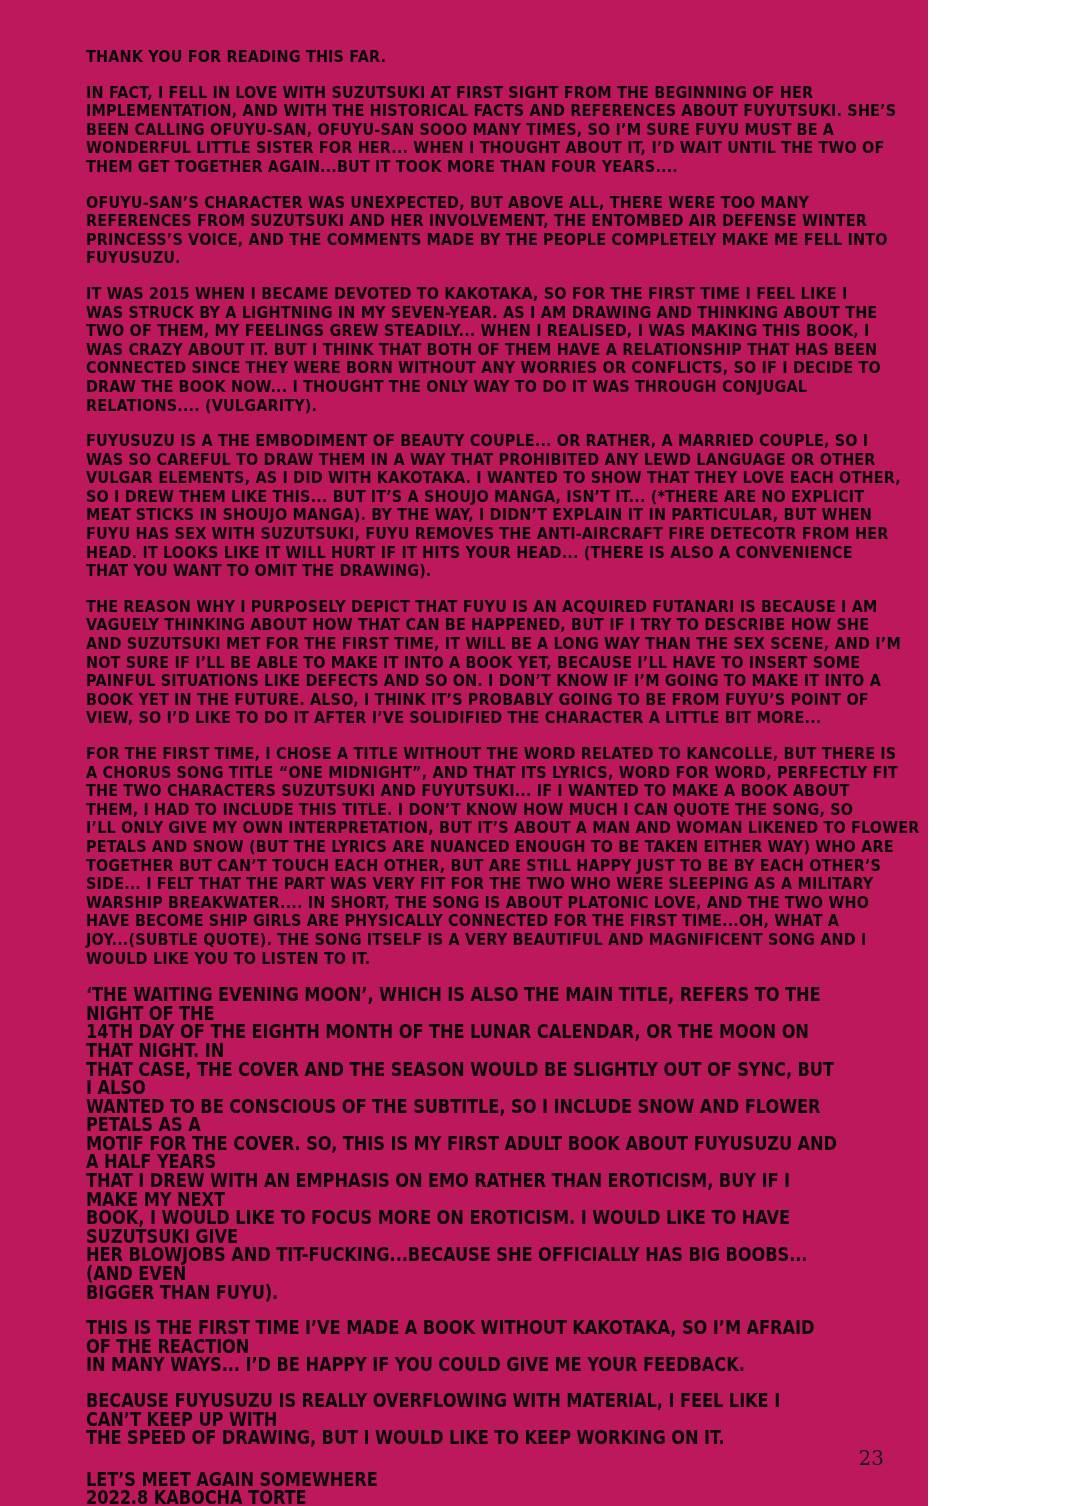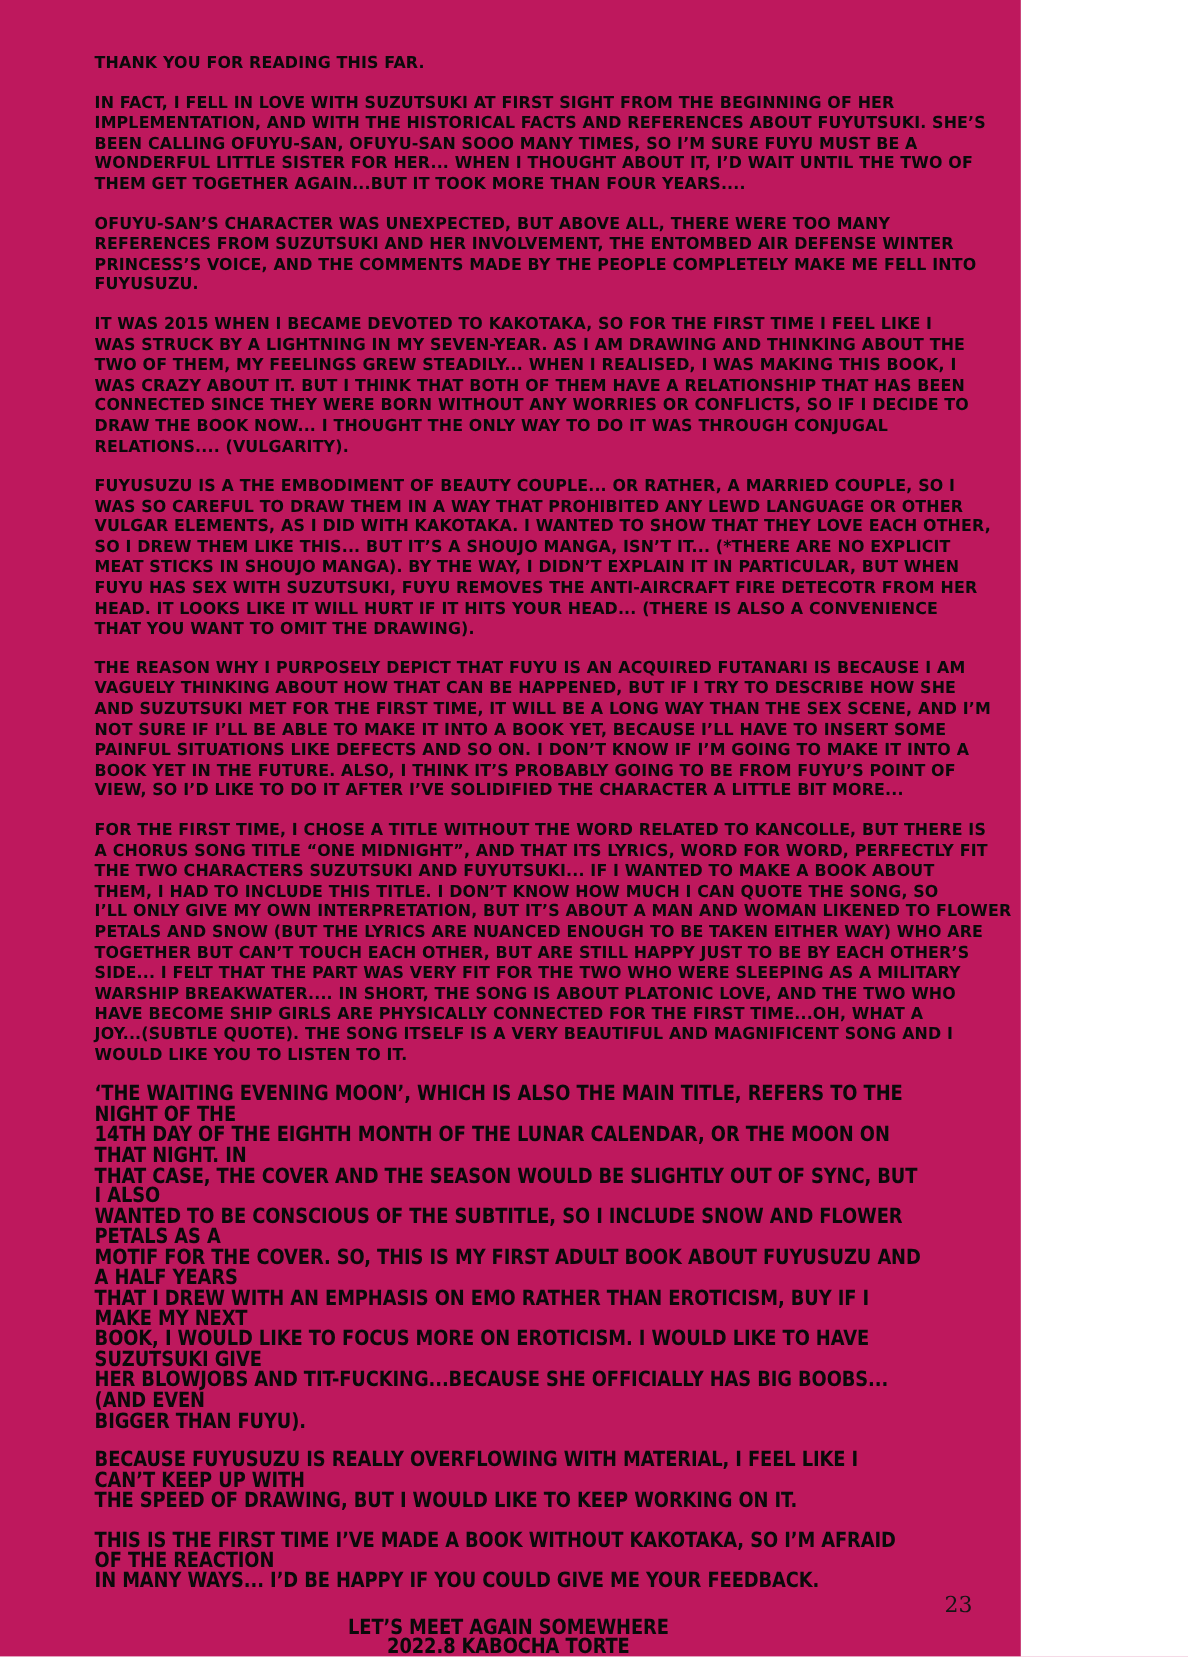--- a/index.html
+++ b/index.html
@@ -48,21 +48,20 @@
   .para.condensed {
     font-size: 19px;
     line-height: 18.6px;
     letter-spacing: -0.1px;
   }
   .para.condensed span.l {
     transform: scaleX(0.855);
   }
   .sig {
     margin-top: 23px;
-    text-align: center;
   }
   .sig .para {
     margin-bottom: 0;
   }
   .page-number {
     position: absolute;
     right: 44px;
     bottom: 38px;
     font-family: "DejaVu Serif", serif;
     font-weight: normal;
@@ -79,22 +78,22 @@
   <div class="text-column">
     <div id="paragraph-list">
         <p class="para"><span class="l">THANK YOU FOR READING THIS FAR.</span></p>
         <p class="para"><span class="l">IN FACT, I FELL IN LOVE WITH SUZUTSUKI AT FIRST SIGHT FROM THE BEGINNING OF HER</span><span class="l">IMPLEMENTATION, AND WITH THE HISTORICAL FACTS AND REFERENCES ABOUT FUYUTSUKI. SHE’S</span><span class="l">BEEN CALLING OFUYU-SAN, OFUYU-SAN SOOO MANY TIMES, SO I’M SURE FUYU MUST BE A</span><span class="l">WONDERFUL LITTLE SISTER FOR HER... WHEN I THOUGHT ABOUT IT, I’D WAIT UNTIL THE TWO OF</span><span class="l">THEM GET TOGETHER AGAIN...BUT IT TOOK MORE THAN FOUR YEARS....</span></p>
         <p class="para"><span class="l">OFUYU-SAN’S CHARACTER WAS UNEXPECTED, BUT ABOVE ALL, THERE WERE TOO MANY</span><span class="l">REFERENCES FROM SUZUTSUKI AND HER INVOLVEMENT, THE ENTOMBED AIR DEFENSE WINTER</span><span class="l">PRINCESS’S VOICE, AND THE COMMENTS MADE BY THE PEOPLE COMPLETELY  MAKE ME FELL INTO</span><span class="l">FUYUSUZU.</span></p>
         <p class="para"><span class="l">IT WAS 2015 WHEN I BECAME DEVOTED TO KAKOTAKA, SO FOR THE FIRST TIME I FEEL LIKE I</span><span class="l">WAS STRUCK BY A LIGHTNING IN MY SEVEN-YEAR. AS I AM DRAWING AND THINKING ABOUT THE</span><span class="l">TWO OF THEM, MY FEELINGS GREW STEADILY... WHEN I REALISED, I WAS MAKING THIS BOOK, I</span><span class="l">WAS CRAZY ABOUT IT. BUT I THINK THAT BOTH OF THEM HAVE A RELATIONSHIP THAT HAS BEEN</span><span class="l">CONNECTED SINCE THEY WERE BORN WITHOUT ANY WORRIES OR CONFLICTS, SO IF I DECIDE TO</span><span class="l">DRAW THE BOOK NOW... I THOUGHT THE ONLY WAY TO DO IT WAS THROUGH CONJUGAL</span><span class="l">RELATIONS.... (VULGARITY).</span></p>
         <p class="para"><span class="l">FUYUSUZU IS A THE EMBODIMENT OF BEAUTY COUPLE... OR RATHER, A MARRIED COUPLE, SO I</span><span class="l">WAS SO CAREFUL TO DRAW THEM IN A WAY THAT PROHIBITED ANY LEWD LANGUAGE OR OTHER</span><span class="l">VULGAR ELEMENTS, AS I DID WITH KAKOTAKA. I WANTED TO SHOW THAT THEY LOVE EACH OTHER,</span><span class="l">SO I DREW THEM LIKE THIS... BUT IT’S A SHOUJO MANGA, ISN’T IT... (*THERE ARE NO EXPLICIT</span><span class="l">MEAT STICKS IN SHOUJO MANGA). BY THE WAY, I DIDN’T EXPLAIN IT IN PARTICULAR, BUT WHEN</span><span class="l">FUYU HAS SEX WITH SUZUTSUKI, FUYU REMOVES THE ANTI-AIRCRAFT FIRE DETECOTR FROM HER</span><span class="l">HEAD. IT LOOKS LIKE IT WILL HURT IF IT HITS YOUR HEAD... (THERE IS ALSO A CONVENIENCE</span><span class="l">THAT YOU WANT TO OMIT THE DRAWING).</span></p>
         <p class="para"><span class="l">THE REASON WHY I PURPOSELY DEPICT THAT FUYU IS AN ACQUIRED FUTANARI IS BECAUSE I AM</span><span class="l">VAGUELY THINKING ABOUT HOW THAT CAN BE HAPPENED, BUT IF I TRY TO DESCRIBE HOW SHE</span><span class="l">AND SUZUTSUKI MET FOR THE FIRST TIME, IT WILL BE A LONG WAY THAN THE SEX SCENE, AND I’M</span><span class="l">NOT SURE IF I’LL BE ABLE TO MAKE IT INTO A BOOK YET, BECAUSE I’LL HAVE TO INSERT SOME</span><span class="l">PAINFUL SITUATIONS LIKE DEFECTS AND SO ON. I DON’T KNOW IF I’M GOING TO MAKE IT INTO A</span><span class="l">BOOK YET IN THE FUTURE. ALSO, I THINK IT’S PROBABLY GOING TO BE FROM FUYU’S POINT OF</span><span class="l">VIEW, SO I’D LIKE TO DO IT AFTER I’VE SOLIDIFIED THE CHARACTER A LITTLE BIT MORE...</span></p>
         <p class="para"><span class="l">FOR THE FIRST TIME, I CHOSE A TITLE WITHOUT THE WORD RELATED TO KANCOLLE, BUT THERE IS</span><span class="l">A CHORUS SONG TITLE “ONE MIDNIGHT”, AND THAT ITS LYRICS, WORD FOR WORD, PERFECTLY FIT</span><span class="l">THE TWO CHARACTERS SUZUTSUKI AND FUYUTSUKI... IF I WANTED TO MAKE A BOOK ABOUT</span><span class="l">THEM, I HAD TO INCLUDE THIS TITLE. I DON’T KNOW HOW MUCH I CAN QUOTE THE SONG, SO</span><span class="l">I’LL ONLY GIVE MY OWN INTERPRETATION, BUT IT’S ABOUT A MAN AND WOMAN LIKENED TO FLOWER</span><span class="l">PETALS AND SNOW (BUT THE LYRICS ARE NUANCED ENOUGH TO BE TAKEN EITHER WAY) WHO ARE</span><span class="l">TOGETHER BUT CAN’T TOUCH EACH OTHER, BUT ARE STILL HAPPY JUST TO BE BY EACH OTHER’S</span><span class="l">SIDE...  I FELT THAT THE PART WAS VERY FIT FOR THE TWO WHO WERE SLEEPING AS A MILITARY</span><span class="l">WARSHIP BREAKWATER.... IN SHORT, THE SONG IS ABOUT PLATONIC LOVE, AND THE TWO WHO</span><span class="l">HAVE BECOME SHIP GIRLS ARE PHYSICALLY CONNECTED FOR THE FIRST TIME...OH, WHAT A</span><span class="l">JOY...(SUBTLE QUOTE). THE SONG ITSELF IS A VERY BEAUTIFUL AND MAGNIFICENT SONG AND I</span><span class="l">WOULD LIKE YOU TO LISTEN TO IT.</span></p>
         <p class="para condensed"><span class="l">‘THE WAITING EVENING MOON’, WHICH IS ALSO THE MAIN TITLE, REFERS TO THE NIGHT OF THE</span><span class="l">14TH DAY OF THE EIGHTH MONTH OF THE LUNAR CALENDAR, OR THE MOON ON THAT NIGHT. IN</span><span class="l">THAT CASE, THE COVER AND THE SEASON WOULD BE SLIGHTLY OUT OF SYNC, BUT I ALSO</span><span class="l">WANTED TO BE CONSCIOUS OF THE SUBTITLE, SO I INCLUDE SNOW AND FLOWER PETALS AS A</span><span class="l">MOTIF FOR THE COVER. SO, THIS IS MY FIRST ADULT BOOK ABOUT  FUYUSUZU AND A HALF YEARS</span><span class="l">THAT I DREW WITH AN EMPHASIS ON EMO RATHER THAN EROTICISM, BUY IF I MAKE MY NEXT</span><span class="l">BOOK, I WOULD LIKE TO FOCUS MORE ON EROTICISM. I WOULD LIKE TO HAVE SUZUTSUKI GIVE</span><span class="l">HER BLOWJOBS AND TIT-FUCKING...BECAUSE SHE OFFICIALLY HAS BIG BOOBS...(AND EVEN</span><span class="l">BIGGER THAN FUYU).</span></p>
+        <p class="para condensed"><span class="l">THIS IS THE FIRST TIME I’VE MADE A BOOK WITHOUT KAKOTAKA, SO I’M AFRAID OF THE REACTION</span><span class="l">IN MANY WAYS... I’D BE HAPPY IF YOU COULD GIVE ME YOUR FEEDBACK.</span></p>
         <p class="para condensed"><span class="l">BECAUSE FUYUSUZU IS REALLY OVERFLOWING WITH MATERIAL, I FEEL LIKE I CAN’T KEEP UP WITH</span><span class="l">THE SPEED OF DRAWING, BUT I WOULD LIKE TO KEEP WORKING ON IT.</span></p>
-        <p class="para condensed"><span class="l">THIS IS THE FIRST TIME I’VE MADE A BOOK WITHOUT KAKOTAKA, SO I’M AFRAID OF THE REACTION</span><span class="l">IN MANY WAYS... I’D BE HAPPY IF YOU COULD GIVE ME YOUR FEEDBACK.</span></p>
       </div>
     <div class="sig" id="signature-block">
         <p class="para condensed"><span class="l">LET’S MEET AGAIN SOMEWHERE</span><span class="l">2022.8 KABOCHA TORTE</span></p>
       </div>
   </div>
 
   <div class="page-number">23</div>
 
 </div>
 

